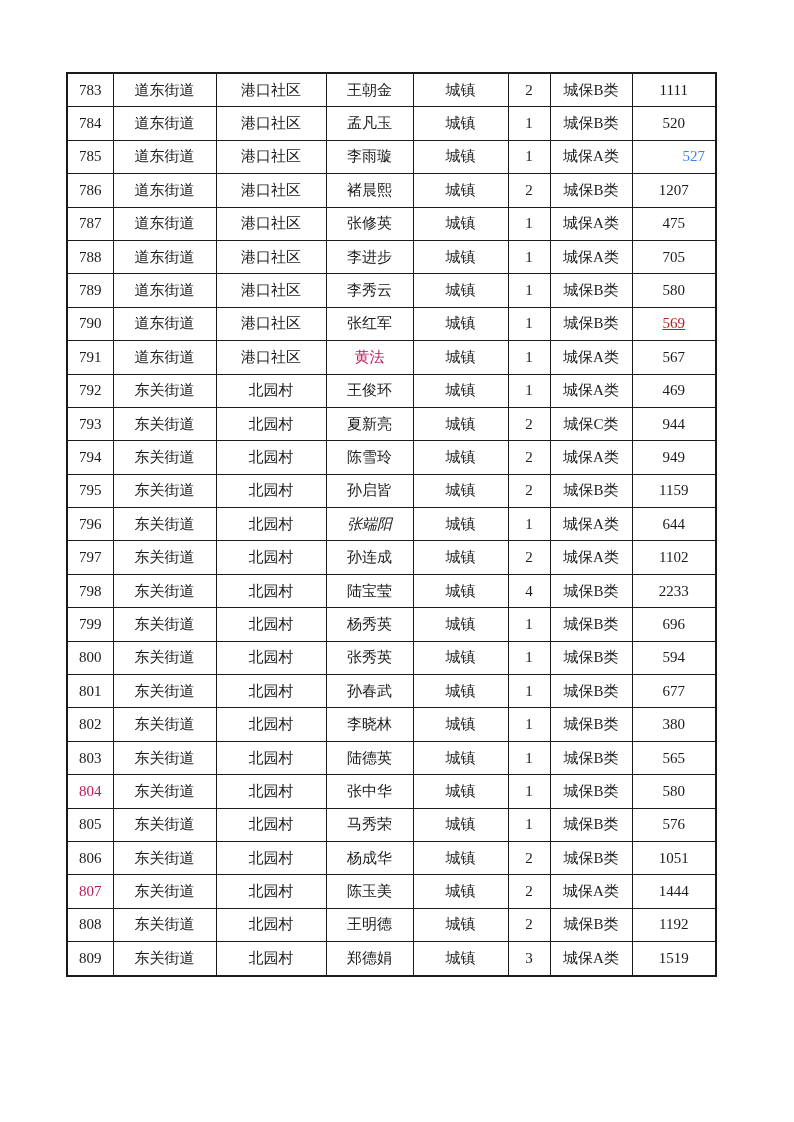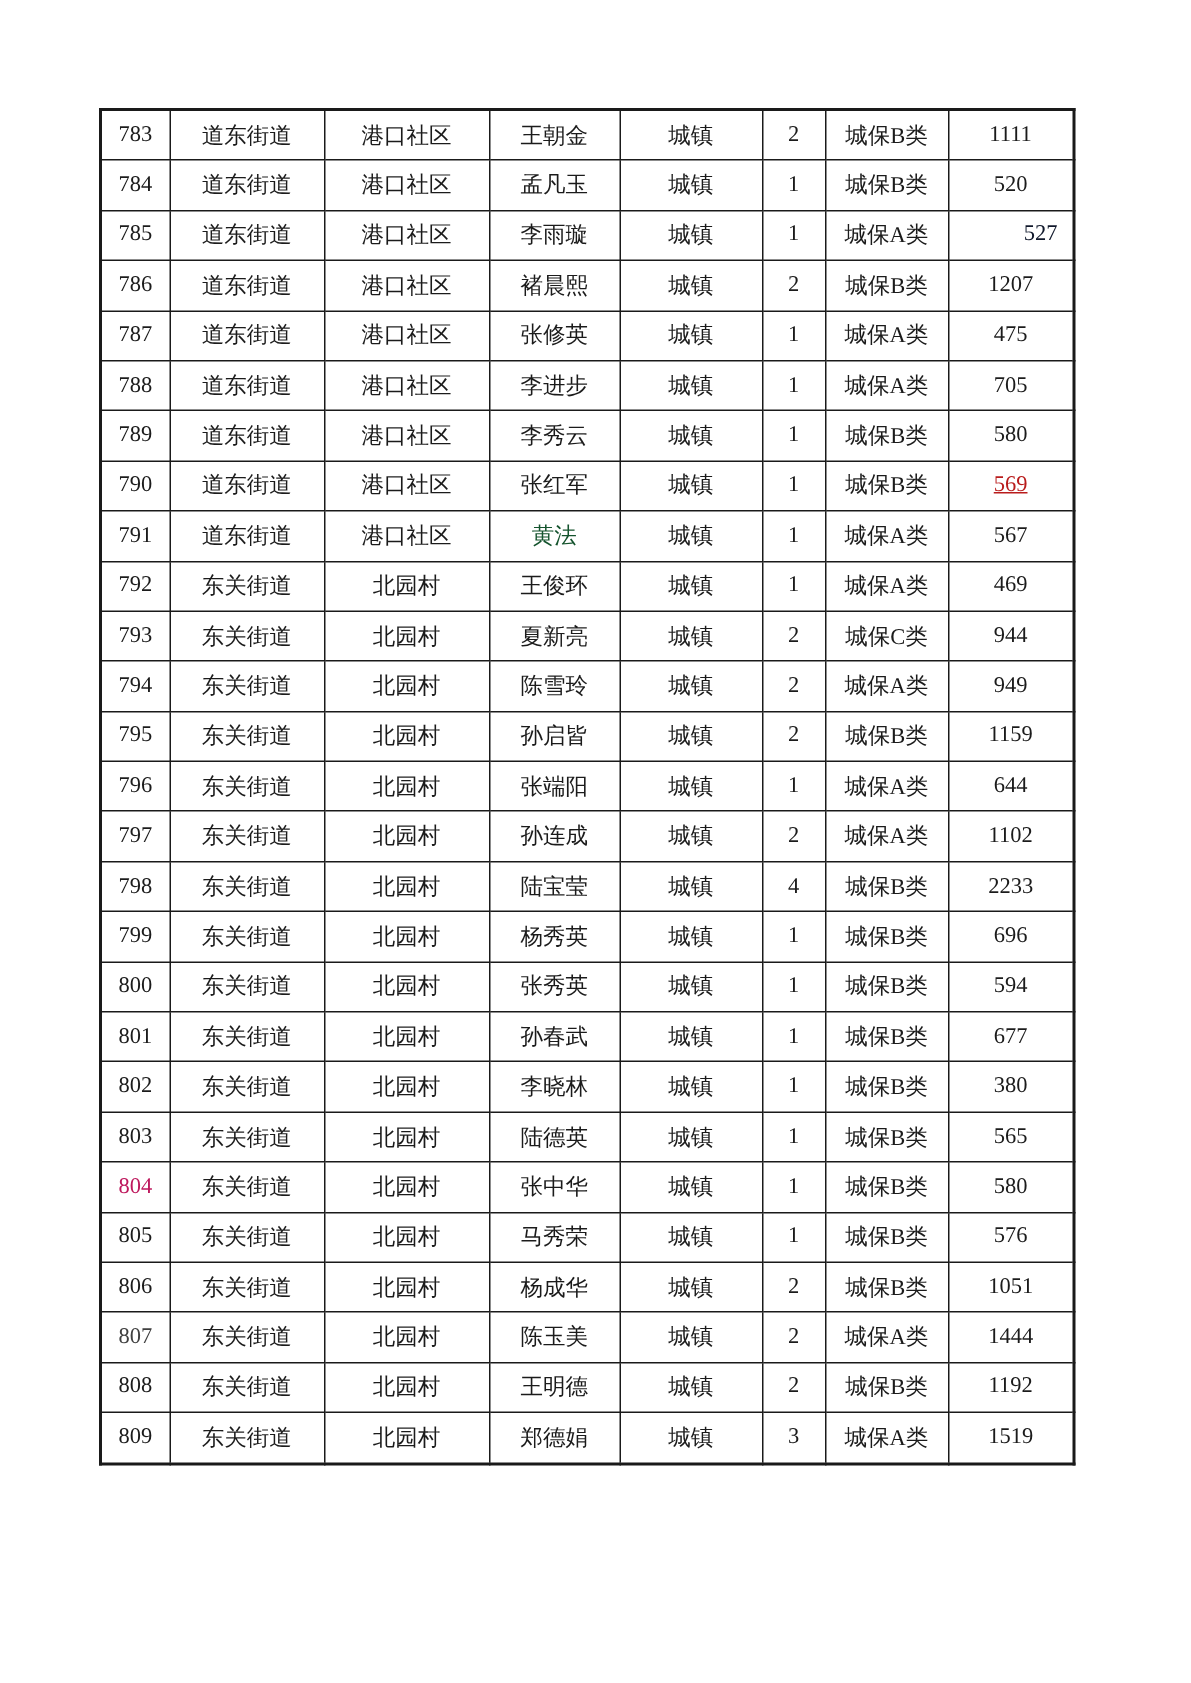--- a/index.html
+++ b/index.html
@@ -82,21 +82,21 @@
           <td style="border-color: rgb(26, 26, 26); color: rgb(27, 27, 27);">520</td>
         </tr>
         <tr>
           <td style="border-color: rgb(26, 26, 26); color: rgb(27, 27, 27);">785</td>
           <td style="border-color: rgb(26, 26, 26); color: rgb(27, 27, 27);">道东街道</td>
           <td style="border-color: rgb(26, 26, 26); color: rgb(27, 27, 27);">港口社区</td>
           <td style="border-color: rgb(26, 26, 26); color: rgb(27, 27, 27);">李雨璇</td>
           <td style="border-color: rgb(26, 26, 26); color: rgb(27, 27, 27);">城镇</td>
           <td style="border-color: rgb(26, 26, 26); color: rgb(27, 27, 27);">1</td>
           <td style="border-color: rgb(26, 26, 26); color: rgb(27, 27, 27);">城保A类</td>
-          <td style="border-color: rgb(26, 26, 26); color: #0f172a; padding-left: 40px;">527</td>
+          <td style="border-color: rgb(26, 26, 26); color: #3b82f6; padding-left: 40px;">527</td>
         </tr>
         <tr>
           <td style="border-color: rgb(26, 26, 26); color: rgb(27, 27, 27);">786</td>
           <td style="border-color: rgb(26, 26, 26); color: rgb(27, 27, 27);">道东街道</td>
           <td style="border-color: rgb(26, 26, 26); color: rgb(27, 27, 27);">港口社区</td>
           <td style="border-color: rgb(26, 26, 26); color: rgb(27, 27, 27);">褚晨熙</td>
           <td style="border-color: rgb(26, 26, 26); color: rgb(27, 27, 27);">城镇</td>
           <td style="border-color: rgb(26, 26, 26); color: rgb(27, 27, 27);">2</td>
           <td style="border-color: rgb(26, 26, 26); color: rgb(27, 27, 27);">城保B类</td>
           <td style="border-color: rgb(26, 26, 26); color: rgb(27, 27, 27);">1207</td>
@@ -138,21 +138,21 @@
           <td style="border-color: rgb(26, 26, 26); color: rgb(27, 27, 27);">张红军</td>
           <td style="border-color: rgb(26, 26, 26); color: rgb(27, 27, 27);">城镇</td>
           <td style="border-color: rgb(26, 26, 26); color: rgb(27, 27, 27);">1</td>
           <td style="border-color: rgb(26, 26, 26); color: rgb(27, 27, 27);">城保B类</td>
           <td style="border-color: rgb(26, 26, 26); color: #b91c1c; text-decoration: underline;">569</td>
         </tr>
         <tr>
           <td style="border-color: rgb(26, 26, 26); color: rgb(27, 27, 27);">791</td>
           <td style="border-color: rgb(26, 26, 26); color: rgb(27, 27, 27);">道东街道</td>
           <td style="border-color: rgb(26, 26, 26); color: rgb(27, 27, 27);">港口社区</td>
-          <td style="border-color: rgb(26, 26, 26); color: #14532d;">黄法</td>
+          <td style="border-color: rgb(26, 26, 26); color: #be185d;">黄法</td>
           <td style="border-color: rgb(26, 26, 26); color: rgb(27, 27, 27);">城镇</td>
           <td style="border-color: rgb(26, 26, 26); color: rgb(27, 27, 27);">1</td>
           <td style="border-color: rgb(26, 26, 26); color: rgb(27, 27, 27);">城保A类</td>
           <td style="border-color: rgb(26, 26, 26); color: rgb(27, 27, 27);">567</td>
         </tr>
         <tr>
           <td style="border-color: rgb(26, 26, 26); color: rgb(27, 27, 27);">792</td>
           <td style="border-color: rgb(26, 26, 26); color: rgb(27, 27, 27);">东关街道</td>
           <td style="border-color: rgb(26, 26, 26); color: rgb(27, 27, 27);">北园村</td>
           <td style="border-color: rgb(26, 26, 26); color: rgb(27, 27, 27);">王俊环</td>
@@ -188,21 +188,21 @@
           <td style="border-color: rgb(26, 26, 26); color: rgb(27, 27, 27);">孙启皆</td>
           <td style="border-color: rgb(26, 26, 26); color: rgb(27, 27, 27);">城镇</td>
           <td style="border-color: rgb(26, 26, 26); color: rgb(27, 27, 27);">2</td>
           <td style="border-color: rgb(26, 26, 26); color: rgb(27, 27, 27);">城保B类</td>
           <td style="border-color: rgb(26, 26, 26); color: rgb(27, 27, 27);">1159</td>
         </tr>
         <tr>
           <td style="border-color: rgb(26, 26, 26); color: rgb(27, 27, 27);">796</td>
           <td style="border-color: rgb(26, 26, 26); color: rgb(27, 27, 27);">东关街道</td>
           <td style="border-color: rgb(26, 26, 26); color: rgb(27, 27, 27);">北园村</td>
-          <td style="border-color: rgb(26, 26, 26); color: rgb(27, 27, 27);">张端阳</td>
+          <td style="border-color: rgb(26, 26, 26); color: rgb(27, 27, 27); font-style: italic;">张端阳</td>
           <td style="border-color: rgb(26, 26, 26); color: rgb(27, 27, 27);">城镇</td>
           <td style="border-color: rgb(26, 26, 26); color: rgb(27, 27, 27);">1</td>
           <td style="border-color: rgb(26, 26, 26); color: rgb(27, 27, 27);">城保A类</td>
           <td style="border-color: rgb(26, 26, 26); color: rgb(27, 27, 27);">644</td>
         </tr>
         <tr>
           <td style="border-color: rgb(26, 26, 26); color: rgb(27, 27, 27);">797</td>
           <td style="border-color: rgb(26, 26, 26); color: rgb(27, 27, 27);">东关街道</td>
           <td style="border-color: rgb(26, 26, 26); color: rgb(27, 27, 27);">北园村</td>
           <td style="border-color: rgb(26, 26, 26); color: rgb(27, 27, 27);">孙连成</td>
@@ -295,21 +295,21 @@
           <td style="border-color: rgb(26, 26, 26); color: rgb(27, 27, 27);">806</td>
           <td style="border-color: rgb(26, 26, 26); color: rgb(27, 27, 27);">东关街道</td>
           <td style="border-color: rgb(26, 26, 26); color: rgb(27, 27, 27);">北园村</td>
           <td style="border-color: rgb(26, 26, 26); color: rgb(27, 27, 27);">杨成华</td>
           <td style="border-color: rgb(26, 26, 26); color: rgb(27, 27, 27);">城镇</td>
           <td style="border-color: rgb(26, 26, 26); color: rgb(27, 27, 27);">2</td>
           <td style="border-color: rgb(26, 26, 26); color: rgb(27, 27, 27);">城保B类</td>
           <td style="border-color: rgb(26, 26, 26); color: rgb(27, 27, 27);">1051</td>
         </tr>
         <tr>
-          <td style="border-color: rgb(26, 26, 26); color: #404040;">807</td>
+          <td style="border-color: rgb(26, 26, 26); color: #be185d;">807</td>
           <td style="border-color: rgb(26, 26, 26); color: rgb(27, 27, 27);">东关街道</td>
           <td style="border-color: rgb(26, 26, 26); color: rgb(27, 27, 27);">北园村</td>
           <td style="border-color: rgb(26, 26, 26); color: rgb(27, 27, 27);">陈玉美</td>
           <td style="border-color: rgb(26, 26, 26); color: rgb(27, 27, 27);">城镇</td>
           <td style="border-color: rgb(26, 26, 26); color: rgb(27, 27, 27);">2</td>
           <td style="border-color: rgb(26, 26, 26); color: rgb(27, 27, 27);">城保A类</td>
           <td style="border-color: rgb(26, 26, 26); color: rgb(27, 27, 27);">1444</td>
         </tr>
         <tr>
           <td style="border-color: rgb(26, 26, 26); color: rgb(27, 27, 27);">808</td>

